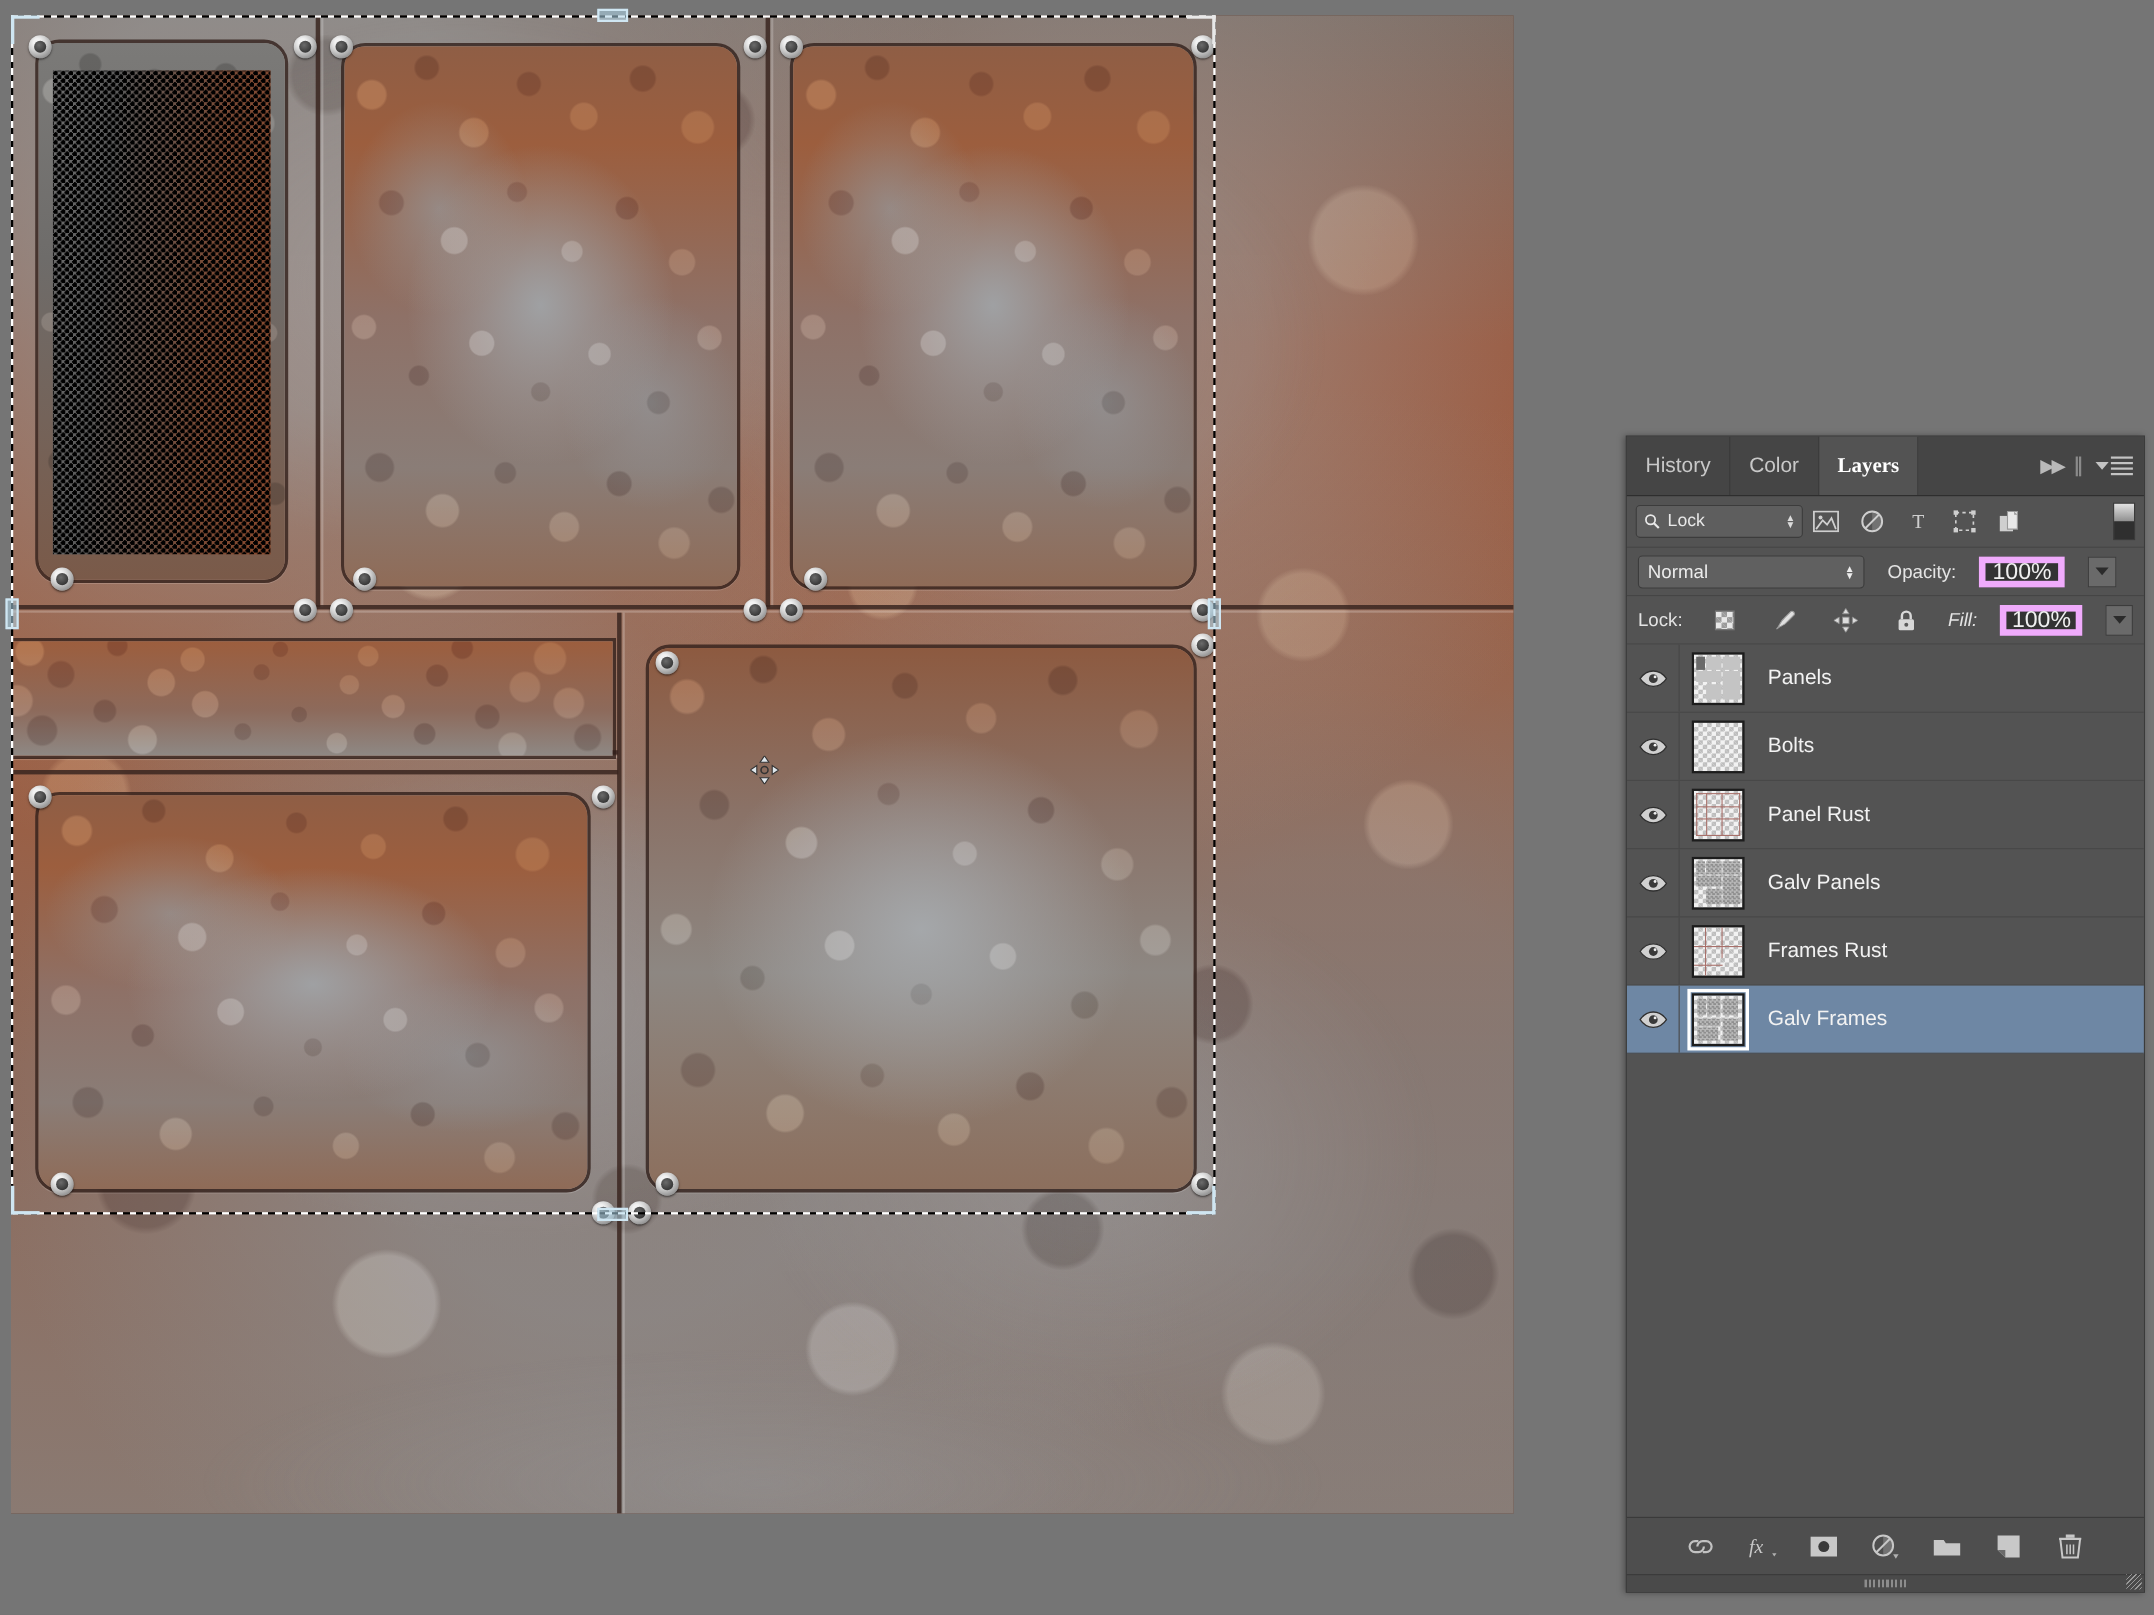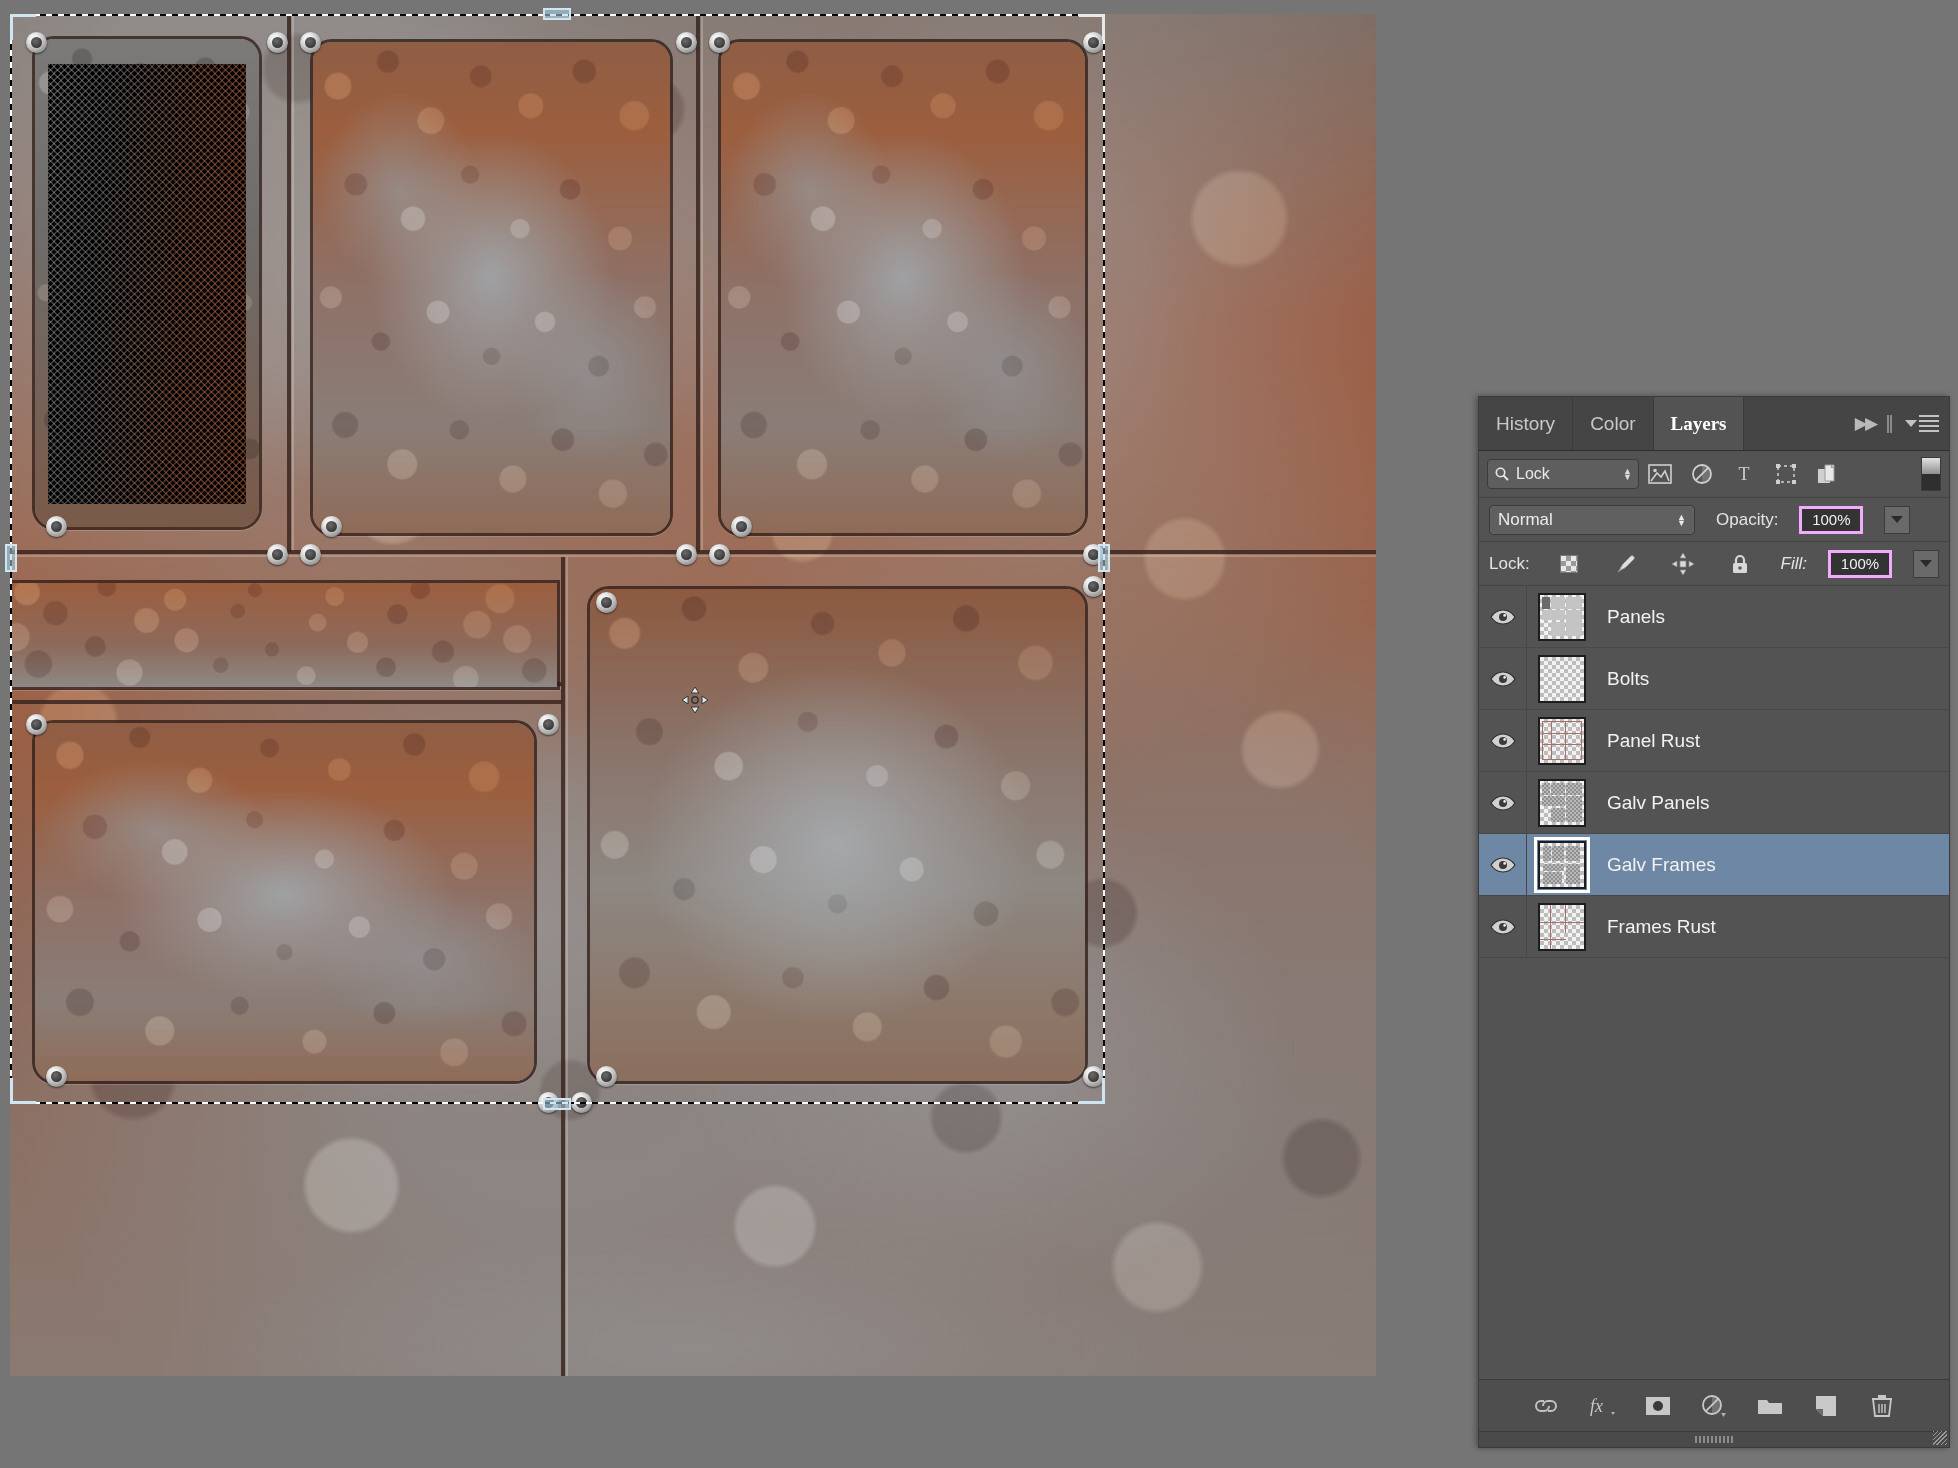--- a/index.html
+++ b/index.html
@@ -183,22 +183,22 @@
   .blend-row, .lock-row {
     height: 44px; display: flex; align-items: center; padding: 0 10px; gap: 21px;
     border-bottom: 1px solid #444; background: #535353; color: #e4e4e4; font-size: 17px;
   }
   .blend-select {
     width: 206px; height: 30px; background: #606060; border: 1px solid #3c3c3c; border-radius: 4px;
     display: flex; align-items: center; padding: 0 8px; color: #ececec; font-size: 17px;
   }
   .blend-select .spin { margin-left: auto; display: flex; flex-direction: column; gap: 2px; font-size: 9px; line-height: 6px; }
   .numbox {
-    height: 28px; min-width: 64px; background: #333; border: 3px solid #f0abfc;
-    color: #f0f0f0; font-size: 15px; display: flex; align-items: center; justify-content: center; padding: 0 6px;
+    height: 28px; min-width: 64px; background: #333; border: 6px solid #f0abfc;
+    color: #f0f0f0; font-size: 21px; display: flex; align-items: center; justify-content: center; padding: 0 6px;
   }
   .numcaret {
     width: 26px; height: 28px; background: #6a6a6a; border: 1px solid #3c3c3c;
     display: flex; align-items: center; justify-content: center;
   }
   .numcaret .c { width: 0; height: 0; border-left: 6px solid transparent; border-right: 6px solid transparent; border-top: 7px solid #2b2b2b; }
   .lock-ico { width: 36px; height: 30px; display: flex; align-items: center; justify-content: center; }
   .checker-mini {
     width: 18px; height: 18px;
     background-image:
@@ -575,20 +575,42 @@
                 <div class="th-cell galv" style="left: 26%; top: 6%; width: 30%; height: 26%;"></div>
                 <div class="th-cell galv" style="left: 60%; top: 6%; width: 36%; height: 26%;"></div>
                 <div class="th-cell galv" style="left: 4%; top: 36%; width: 52%; height: 22%;"></div>
                 <div class="th-cell galv" style="left: 60%; top: 36%; width: 36%; height: 58%;"></div>
                 <div class="th-cell galv" style="left: 26%; top: 62%; width: 30%; height: 32%;"></div>
               </div>
             </div>
           </div>
           <div class="layer-name">Galv Panels</div>
         </div>
+        <div class="layer-row">
+          <div class="eye-cell">
+            <span class="eye">
+              <svg width="26" height="16" viewBox="0 0 26 16">
+                <path d="M1 8 C5 2 9 1 13 1 C17 1 21 2 25 8 C21 14 17 15 13 15 C9 15 5 14 1 8 Z" fill="#d0d0d0" stroke="#2f2f2f" stroke-width="1.2"></path>
+                <circle cx="13" cy="8" r="4" fill="#3a3a3a"></circle>
+                <circle cx="14.6" cy="6.4" r="1.3" fill="#f0f0f0"></circle>
+              </svg>
+            </span>
+          </div>
+          <div class="thumb-cell">
+            <div class="thumb">
+              <div class="th-panels-inner">
+                <div class="th-rustline" style="left: 0%; top: 40%; width: 100%; height: 3%;"></div>
+                <div class="th-rustline" style="left: 22%; top: 0%; width: 3%; height: 100%;"></div>
+                <div class="th-rustline" style="left: 56%; top: 0%; width: 3%; height: 64%;"></div>
+                <div class="th-rustline" style="left: 0%; top: 78%; width: 58%; height: 3%;"></div>
+              </div>
+            </div>
+          </div>
+          <div class="layer-name">Frames Rust</div>
+        </div>
         <div class="layer-row selected">
           <div class="eye-cell">
             <span class="eye">
               <svg width="26" height="16" viewBox="0 0 26 16">
                 <path d="M1 8 C5 2 9 1 13 1 C17 1 21 2 25 8 C21 14 17 15 13 15 C9 15 5 14 1 8 Z" fill="#d0d0d0" stroke="#2f2f2f" stroke-width="1.2"></path>
                 <circle cx="13" cy="8" r="4" fill="#3a3a3a"></circle>
                 <circle cx="14.6" cy="6.4" r="1.3" fill="#f0f0f0"></circle>
               </svg>
             </span>
           </div>
@@ -599,42 +621,20 @@
                 <div class="th-cell galv" style="left: 28%; top: 8%; width: 26%; height: 34%;"></div>
                 <div class="th-cell galv" style="left: 58%; top: 8%; width: 34%; height: 34%;"></div>
                 <div class="th-cell galv" style="left: 6%; top: 48%; width: 48%; height: 16%;"></div>
                 <div class="th-cell galv" style="left: 6%; top: 68%; width: 44%; height: 26%;"></div>
                 <div class="th-cell galv" style="left: 58%; top: 48%; width: 34%; height: 46%;"></div>
               </div>
             </div>
           </div>
           <div class="layer-name">Galv Frames</div>
         </div>
-        <div class="layer-row">
-          <div class="eye-cell">
-            <span class="eye">
-              <svg width="26" height="16" viewBox="0 0 26 16">
-                <path d="M1 8 C5 2 9 1 13 1 C17 1 21 2 25 8 C21 14 17 15 13 15 C9 15 5 14 1 8 Z" fill="#d0d0d0" stroke="#2f2f2f" stroke-width="1.2"></path>
-                <circle cx="13" cy="8" r="4" fill="#3a3a3a"></circle>
-                <circle cx="14.6" cy="6.4" r="1.3" fill="#f0f0f0"></circle>
-              </svg>
-            </span>
-          </div>
-          <div class="thumb-cell">
-            <div class="thumb">
-              <div class="th-panels-inner">
-                <div class="th-rustline" style="left: 0%; top: 40%; width: 100%; height: 3%;"></div>
-                <div class="th-rustline" style="left: 22%; top: 0%; width: 3%; height: 100%;"></div>
-                <div class="th-rustline" style="left: 56%; top: 0%; width: 3%; height: 64%;"></div>
-                <div class="th-rustline" style="left: 0%; top: 78%; width: 58%; height: 3%;"></div>
-              </div>
-            </div>
-          </div>
-          <div class="layer-name">Frames Rust</div>
-        </div>
       </div>
 
     <div class="panel-footer">
       <div class="foot-ico">
         <svg width="26" height="16" viewBox="0 0 26 16">
             <path d="M10 8 a5 5 0 0 1 5-5 h3 a5 5 0 0 1 0 10 h-3" fill="none" stroke="#c2c2c2" stroke-width="2"></path>
             <path d="M16 8 a5 5 0 0 1 -5 5 h-3 a5 5 0 0 1 0 -10 h3" fill="none" stroke="#c2c2c2" stroke-width="2"></path>
           </svg>
       </div>
       <div class="foot-ico">

